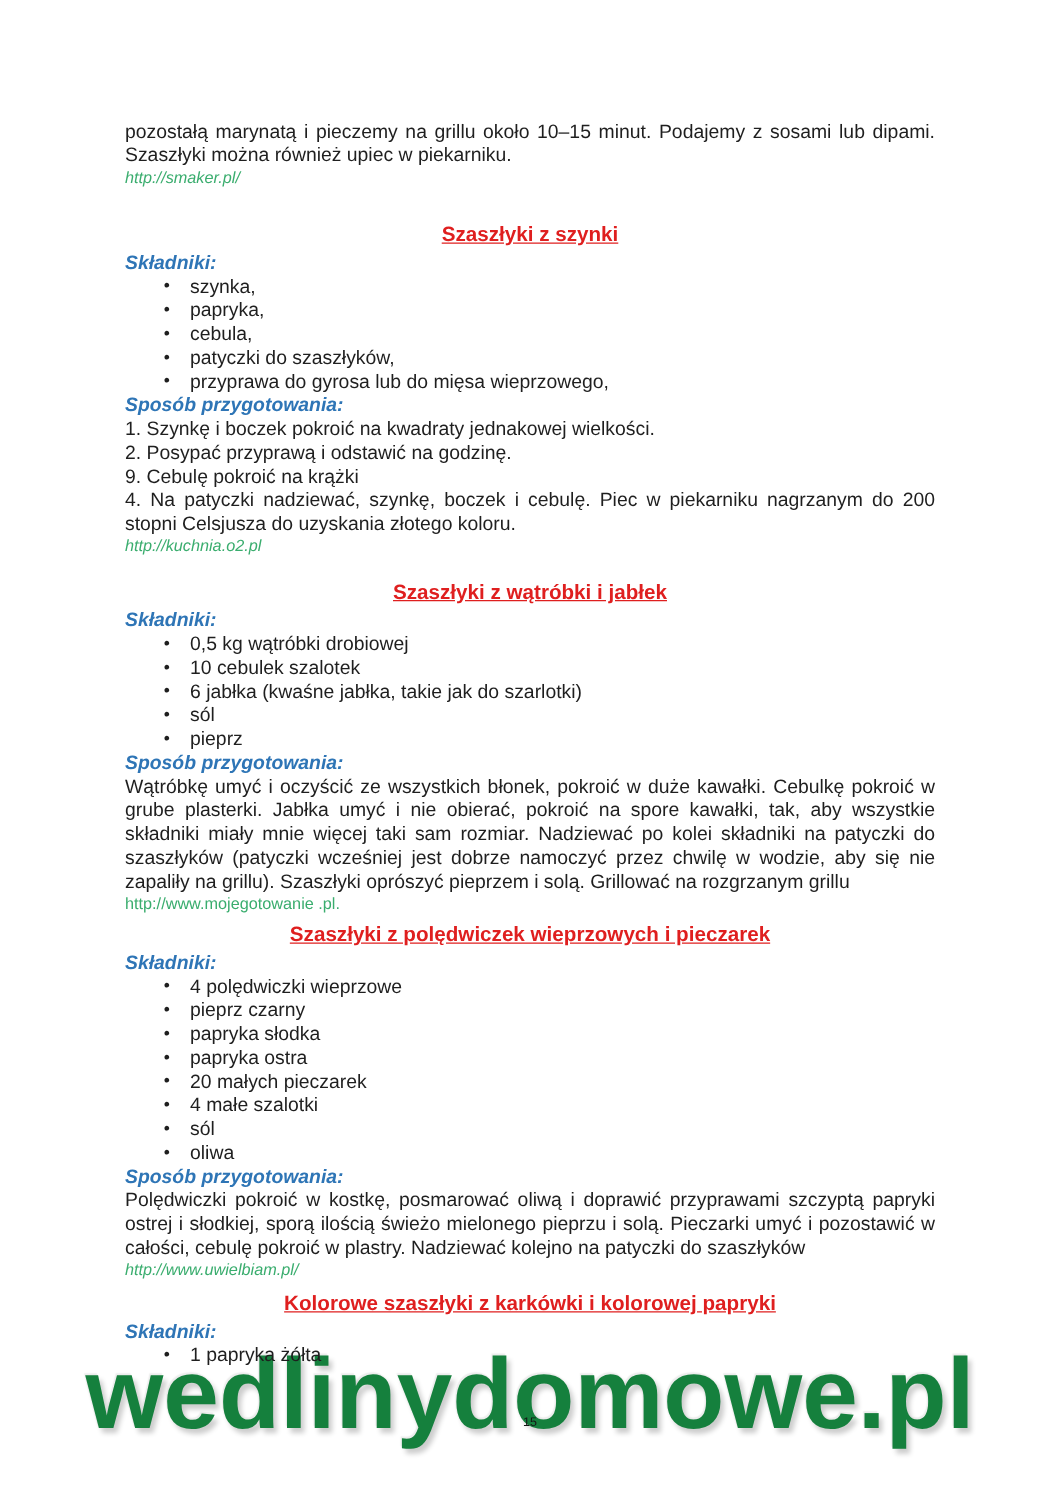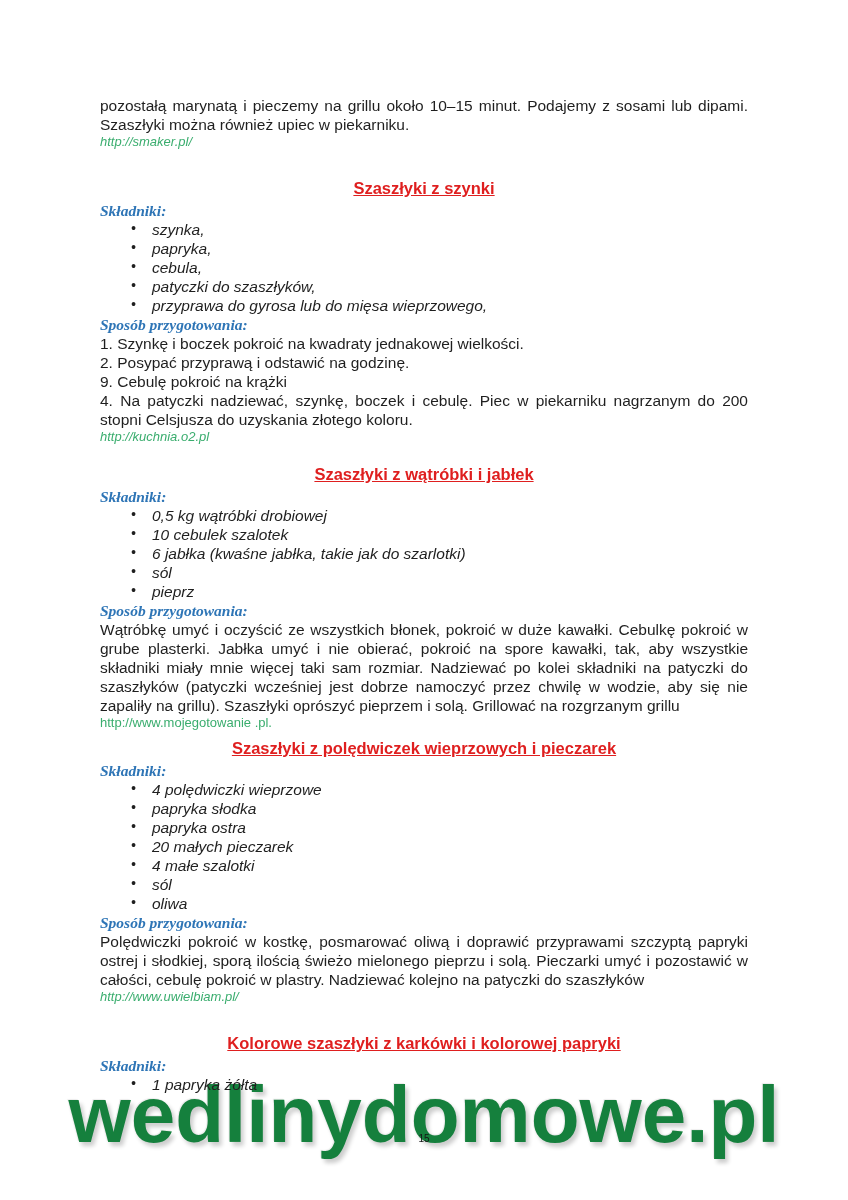--- a/index.html
+++ b/index.html
@@ -3,22 +3,22 @@
 <meta charset="utf-8">
 <style>
   html,body{margin:0;padding:0;background:#ffffff;}
   .page{position:relative;width:848px;height:1200px;background:#ffffff;overflow:hidden;
         font-family:"Liberation Sans",sans-serif;}
   .block{position:absolute;left:100px;width:648px;font-size:15.5px;line-height:19px;
          color:#1f1f1f;z-index:2;}
   .para{text-align:justify;margin:0;}
   .title{margin:0 0 3px 0;font-size:16.5px;line-height:19px;font-weight:bold;
          color:#df1f1f;text-align:center;text-decoration:underline;}
-  .label{font-weight:bold;font-style:italic;color:#2e75b6;line-height:19px;font-family:Liberation Serif, serif;}
-  .bullet{position:relative;padding-left:52px;line-height:19px;font-style:italic;}
+  .label{font-weight:bold;font-style:italic;color:#2e75b6;line-height:19px;}
+  .bullet{position:relative;padding-left:52px;line-height:19px;}
   .bullet::before{content:"\2022";position:absolute;left:31px;top:-1px;font-size:14px;color:#1f1f1f;}
   .link{font-size:13px;line-height:15px;font-style:italic;color:#3aad6e;cursor:pointer;}
   .link.upright{font-style:normal;}
   .watermark{position:absolute;left:0;right:0;top:1072px;z-index:1;text-align:center;
              font-size:80px;line-height:86px;font-weight:bold;white-space:nowrap;
              color:#15803d;text-shadow:3px 4px 4px #cdcdcd, -1px -1px 1px #ececec;}
   .pageno{position:absolute;left:0;right:0;top:1130px;z-index:3;text-align:center;
           font-size:10px;line-height:18px;color:#151515;}
 </style>
 </head>
@@ -59,20 +59,21 @@
     <div class="bullet">pieprz</div>
     <div class="label">Sposób przygotowania:</div>
     <p class="para">Wątróbkę umyć i oczyścić ze wszystkich błonek, pokroić w duże kawałki. Cebulkę pokroić w grube plasterki. Jabłka umyć i nie obierać, pokroić na spore kawałki, tak, aby wszystkie składniki miały mnie więcej taki sam rozmiar. Nadziewać po kolei składniki na patyczki do szaszłyków (patyczki wcześniej jest dobrze namoczyć przez chwilę w wodzie, aby się nie zapaliły na grillu). Szaszłyki oprószyć pieprzem i solą. Grillować na rozgrzanym grillu</p>
     <div class="link upright">http://www.mojegotowanie .pl.</div>
   </div>
 
   <div class="block" style="top:739px">
     <h2 class="title">Szaszłyki z polędwiczek wieprzowych i pieczarek</h2>
     <div class="label">Składniki:</div>
     <div class="bullet">4 polędwiczki wieprzowe</div>
+    <div class="bullet">pieprz czarny</div>
     <div class="bullet">papryka słodka</div>
     <div class="bullet">papryka ostra</div>
     <div class="bullet">20 małych pieczarek</div>
     <div class="bullet">4 małe szalotki</div>
     <div class="bullet">sól</div>
     <div class="bullet">oliwa</div>
     <div class="label">Sposób przygotowania:</div>
     <p class="para">Polędwiczki pokroić w kostkę, posmarować oliwą i doprawić przyprawami szczyptą papryki ostrej i słodkiej, sporą ilością świeżo mielonego pieprzu i solą. Pieczarki umyć i pozostawić w całości, cebulę pokroić w plastry. Nadziewać kolejno na patyczki do szaszłyków</p>
     <div class="link">http://www.uwielbiam.pl/</div>
   </div>

